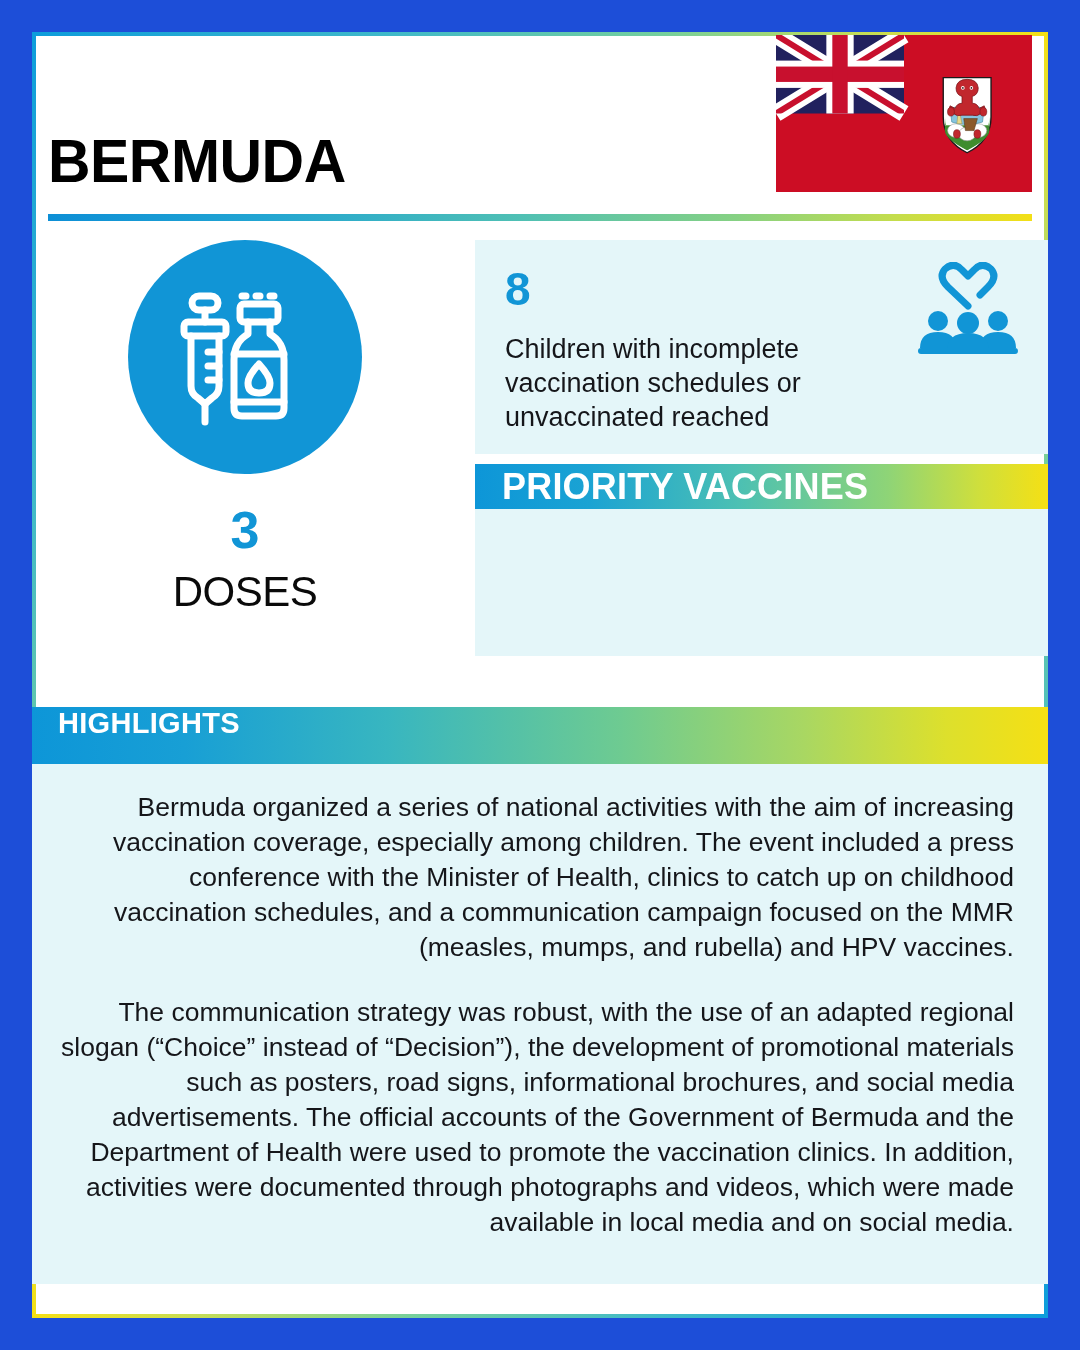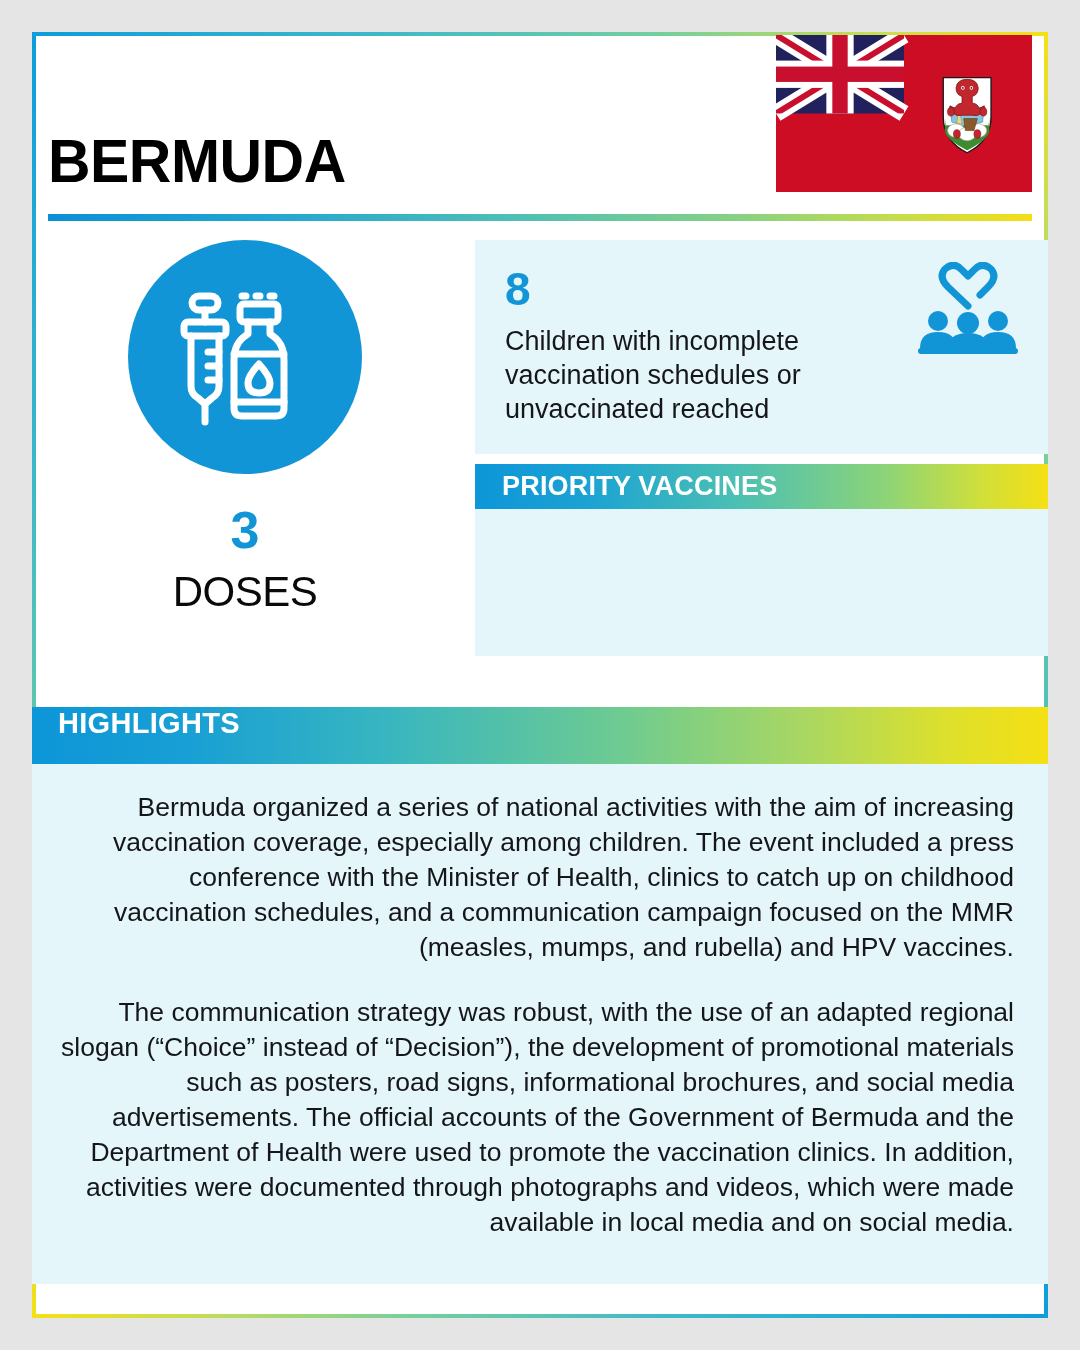--- a/index.html
+++ b/index.html
@@ -13,21 +13,21 @@
     font-family: "Liberation Sans", sans-serif;
     overflow: hidden;
   }
 
   
   #poster {
     position: relative;
     width: 1080px;
     height: 1350px;
     box-sizing: border-box;
-    background: #e5e5e5;
+    background: #1d4ed8;
   }
   .frame {
     position: absolute;
     left: 32px;
     top: 32px;
     width: 1016px;
     height: 1286px;
     box-sizing: border-box;
     background:
       linear-gradient(90deg,  #0d9ddb 0%, #3fb9c9 35%, #74cf9d 62%, #c6dd55 82%, #f5e014 100%) top left / 100% 4px no-repeat,
@@ -137,21 +137,21 @@
     padding: 26px 30px 0 30px;
   }
   .stat-number {
     font-size: 46px;
     line-height: 46px;
     font-weight: 900;
     color: #1195d6;
     font-family: "Liberation Sans Narrow", "Liberation Sans", sans-serif;
   }
   .stat-text {
-    margin-top: 12px;
+    margin-top: 20px;
     font-size: 27px;
     line-height: 34px;
     color: #15161a;
     max-width: 370px;
   }
   .stat-icon {
     position: absolute;
     right: 28px;
     top: 22px;
     width: 104px;
@@ -165,21 +165,21 @@
   .band {
     height: 45px;
     background: linear-gradient(90deg, #0d96d8 0%, #1ba3d3 20%, #4cc0b3 46%, #8ed477 72%, #cfdf3c 88%, #f5e014 100%);
     display: flex;
     align-items: center;
     padding-left: 27px;
     box-sizing: border-box;
   }
   .band-label {
     color: #ffffff;
-    font-size: 27px;
+    font-size: 36px;
     font-weight: 900;
     letter-spacing: 0.2px;
     font-family: "Liberation Sans Narrow", "Liberation Sans", sans-serif;
     transform: scaleX(1.0);
   }
   .vax-body {
     padding: 22px 27px 0 27px;
     font-size: 27px;
     line-height: 34px;
     color: #15161a;

